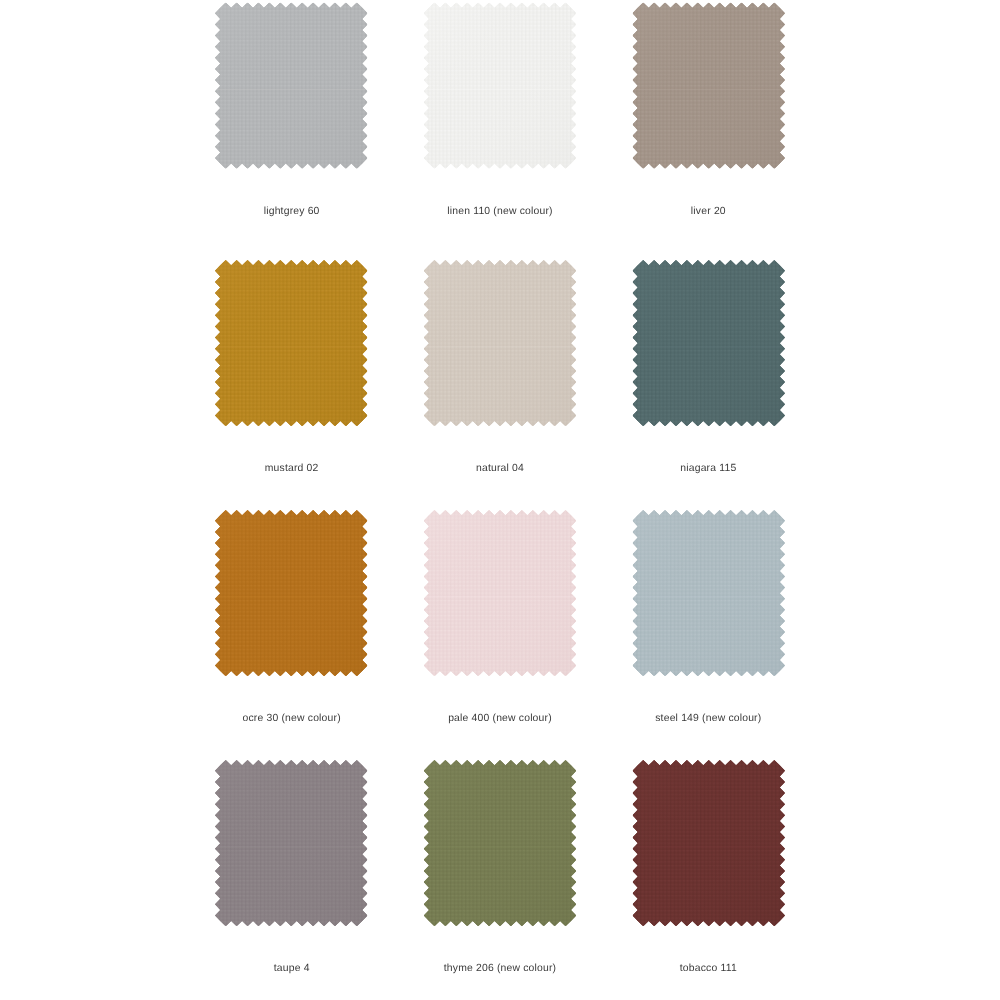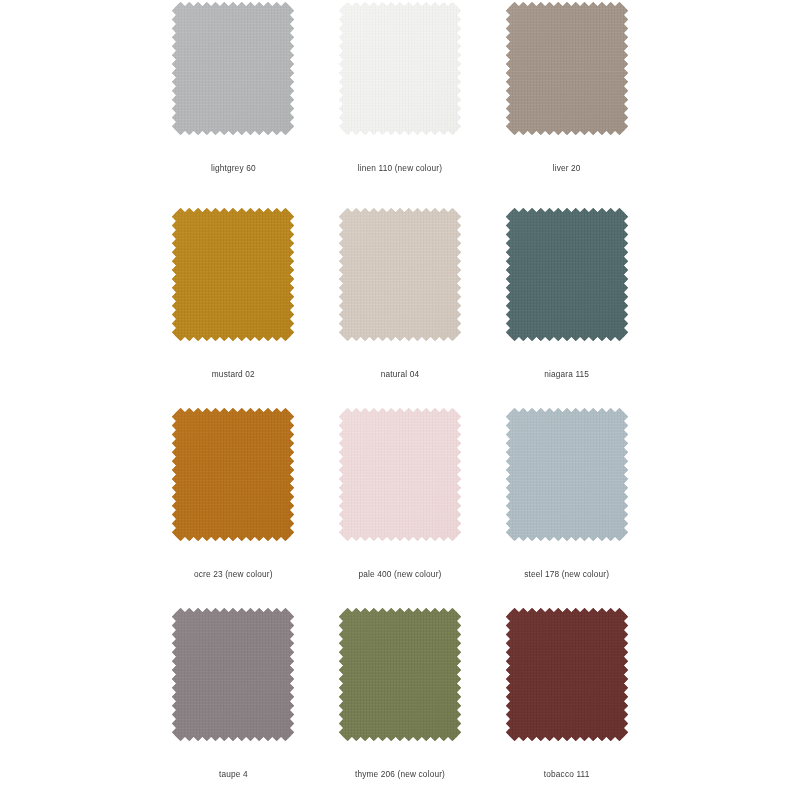--- a/index.html
+++ b/index.html
@@ -249,21 +249,21 @@
             </linearGradient>
           </defs>
           <g clip-path="url(#clip6)">
             <rect width="122" height="133" fill="#b5711c"></rect>
             <rect width="122" height="133" fill="url(#weave6)"></rect>
             <rect width="122" height="133" fill="url(#grad6)"></rect>
             <rect x="0" y="69.16" width="122" height="0.7" fill="#c27e29" opacity="0.45"></rect>
           </g>
         </svg>
       </div>
-      <div class="swatch-label">ocre 23 (new colour)</div>
+      <div class="swatch-label">ocre 30 (new colour)</div>
     </div>
     <div class="swatch-cell">
       <div class="swatch-fabric-wrap">
         <svg class="swatch-fabric" viewBox="0 0 122 133" width="122" height="133">
           <defs>
             <clipPath id="clip7">
               <path d="M4.20,4.20L8.57,0.00L12.94,4.20L17.31,0.00L21.68,4.20L26.05,0.00L30.42,4.20L34.78,0.00L39.15,4.20L43.52,0.00L47.89,4.20L52.26,0.00L56.63,4.20L61.00,0.00L65.37,4.20L69.74,0.00L74.11,4.20L78.48,0.00L82.85,4.20L87.22,0.00L91.58,4.20L95.95,0.00L100.32,4.20L104.69,0.00L109.06,4.20L113.43,0.00L117.80,4.20L122.00,8.65L117.80,13.10L122.00,17.55L117.80,22.00L122.00,26.45L117.80,30.90L122.00,35.35L117.80,39.80L122.00,44.25L117.80,48.70L122.00,53.15L117.80,57.60L122.00,62.05L117.80,66.50L122.00,70.95L117.80,75.40L122.00,79.85L117.80,84.30L122.00,88.75L117.80,93.20L122.00,97.65L117.80,102.10L122.00,106.55L117.80,111.00L122.00,115.45L117.80,119.90L122.00,124.35L117.80,128.80L113.43,133.00L109.06,128.80L104.69,133.00L100.32,128.80L95.95,133.00L91.58,128.80L87.22,133.00L82.85,128.80L78.48,133.00L74.11,128.80L69.74,133.00L65.37,128.80L61.00,133.00L56.63,128.80L52.26,133.00L47.89,128.80L43.52,133.00L39.15,128.80L34.78,133.00L30.42,128.80L26.05,133.00L21.68,128.80L17.31,133.00L12.94,128.80L8.57,133.00L4.20,128.80L0.00,124.35L4.20,119.90L0.00,115.45L4.20,111.00L0.00,106.55L4.20,102.10L0.00,97.65L4.20,93.20L0.00,88.75L4.20,84.30L0.00,79.85L4.20,75.40L0.00,70.95L4.20,66.50L0.00,62.05L4.20,57.60L0.00,53.15L4.20,48.70L0.00,44.25L4.20,39.80L0.00,35.35L4.20,30.90L0.00,26.45L4.20,22.00L0.00,17.55L4.20,13.10L0.00,8.65Z"></path>
             </clipPath>
             <pattern id="weave7" width="3" height="3" patternUnits="userSpaceOnUse">
               <rect width="3" height="3" fill="#edd8d9"></rect>
@@ -305,21 +305,21 @@
             </linearGradient>
           </defs>
           <g clip-path="url(#clip8)">
             <rect width="122" height="133" fill="#aebcc2"></rect>
             <rect width="122" height="133" fill="url(#weave8)"></rect>
             <rect width="122" height="133" fill="url(#grad8)"></rect>
             <rect x="0" y="69.16" width="122" height="0.7" fill="#bbc7cd" opacity="0.45"></rect>
           </g>
         </svg>
       </div>
-      <div class="swatch-label">steel 178 (new colour)</div>
+      <div class="swatch-label">steel 149 (new colour)</div>
     </div>
     <div class="swatch-cell">
       <div class="swatch-fabric-wrap">
         <svg class="swatch-fabric" viewBox="0 0 122 133" width="122" height="133">
           <defs>
             <clipPath id="clip9">
               <path d="M4.20,4.20L8.57,0.00L12.94,4.20L17.31,0.00L21.68,4.20L26.05,0.00L30.42,4.20L34.78,0.00L39.15,4.20L43.52,0.00L47.89,4.20L52.26,0.00L56.63,4.20L61.00,0.00L65.37,4.20L69.74,0.00L74.11,4.20L78.48,0.00L82.85,4.20L87.22,0.00L91.58,4.20L95.95,0.00L100.32,4.20L104.69,0.00L109.06,4.20L113.43,0.00L117.80,4.20L122.00,8.65L117.80,13.10L122.00,17.55L117.80,22.00L122.00,26.45L117.80,30.90L122.00,35.35L117.80,39.80L122.00,44.25L117.80,48.70L122.00,53.15L117.80,57.60L122.00,62.05L117.80,66.50L122.00,70.95L117.80,75.40L122.00,79.85L117.80,84.30L122.00,88.75L117.80,93.20L122.00,97.65L117.80,102.10L122.00,106.55L117.80,111.00L122.00,115.45L117.80,119.90L122.00,124.35L117.80,128.80L113.43,133.00L109.06,128.80L104.69,133.00L100.32,128.80L95.95,133.00L91.58,128.80L87.22,133.00L82.85,128.80L78.48,133.00L74.11,128.80L69.74,133.00L65.37,128.80L61.00,133.00L56.63,128.80L52.26,133.00L47.89,128.80L43.52,133.00L39.15,128.80L34.78,133.00L30.42,128.80L26.05,133.00L21.68,128.80L17.31,133.00L12.94,128.80L8.57,133.00L4.20,128.80L0.00,124.35L4.20,119.90L0.00,115.45L4.20,111.00L0.00,106.55L4.20,102.10L0.00,97.65L4.20,93.20L0.00,88.75L4.20,84.30L0.00,79.85L4.20,75.40L0.00,70.95L4.20,66.50L0.00,62.05L4.20,57.60L0.00,53.15L4.20,48.70L0.00,44.25L4.20,39.80L0.00,35.35L4.20,30.90L0.00,26.45L4.20,22.00L0.00,17.55L4.20,13.10L0.00,8.65Z"></path>
             </clipPath>
             <pattern id="weave9" width="3" height="3" patternUnits="userSpaceOnUse">
               <rect width="3" height="3" fill="#8a8185"></rect>

